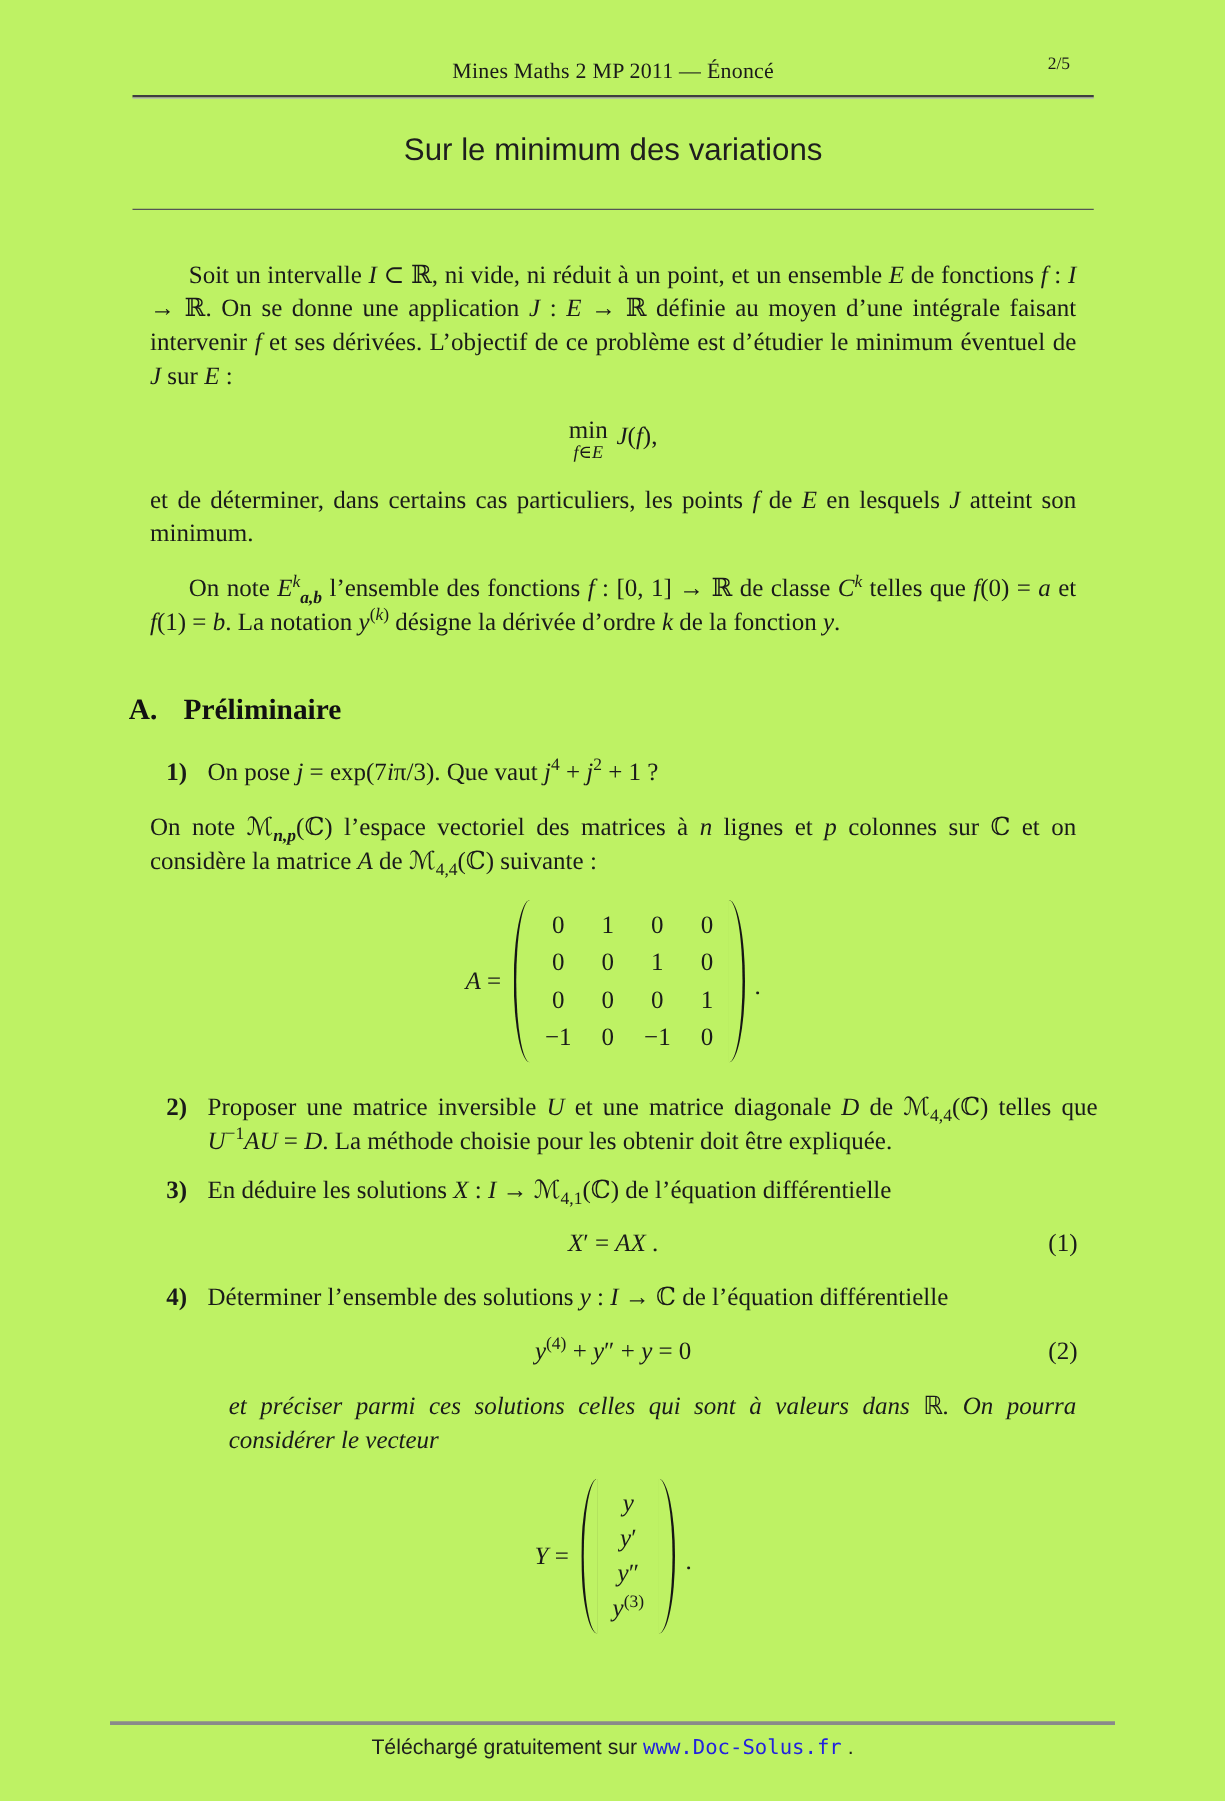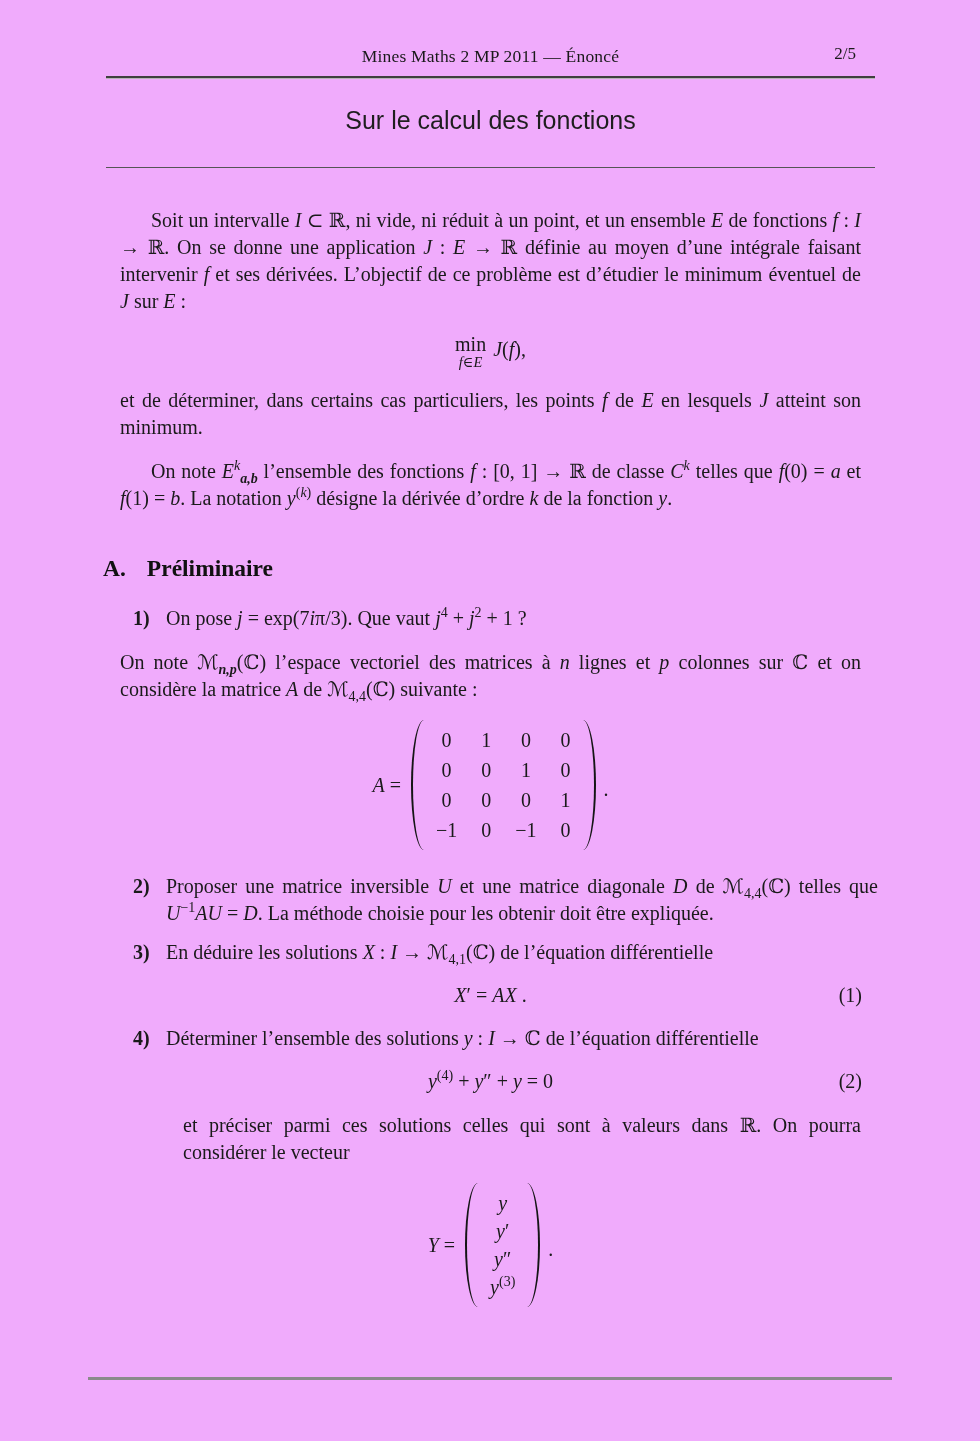--- a/index.html
+++ b/index.html
@@ -1,34 +1,34 @@
 <!DOCTYPE html>
 <html><head>
 <meta charset="utf-8">
 <style>
   * { box-sizing: border-box; }
   html, body { margin: 0; padding: 0; background: #ffffff; }
   .page {
     position: relative;
     width: 980px;
     height: 1441px;
-    background: #f0abfc;
+    background: #bef264;
     color: #1a1a1a;
     font-family: "Liberation Serif", "DejaVu Serif", "DejaVu Sans", serif;
     overflow: hidden;
   }
   .content { position: absolute; left: 103px; top: 0; width: 775px; }
 
   
   .header { position: absolute; top: 46px; left: 0; width: 100%; height: 26px; }
   .header-title {
     position: absolute; left: 50%; transform: translateX(-50%);
     font-size: 17.5px; white-space: nowrap; letter-spacing: .2px;
   }
-  .page-num { position: absolute; right: 22px; top: -2px; font-size: 17px; }
+  .page-num { position: absolute; right: 22px; top: -2px; font-size: 14px; }
   .rule-header { position: absolute; top: 76px; left: 3px; right: 3px;
     border-top: 2px solid #3f3f3f; border-bottom: 1px solid #b5b5b5; height: 3px; }
   .doc-title {
     position: absolute; top: 106px; left: 0; width: 100%; margin: 0;
     text-align: center; font-family: "Liberation Sans", "DejaVu Sans", sans-serif;
     font-size: 25px; font-weight: 400; color: #1e1e1e;
   }
   .rule-title { position: absolute; top: 167px; left: 3px; right: 3px; border-top: 1.5px solid #555; }
 
   
@@ -55,21 +55,21 @@
   .section-heading {
     margin-top: 42px; display: flex; gap: 21px;
     font-weight: bold; font-size: 23.5px; color: #111; line-height: 28px;
   }
 
   
   .qitem { display: flex; padding-left: 30px; margin-top: 23px; }
   .qitem.tight { margin-top: 12px; }
   .qlabel { font-weight: bold; width: 33px; flex: none; }
   .qtext { flex: 1; text-align: justify; }
-  .qcont { padding-left: 63px; margin-top: 16px; }
+  .qcont { padding-left: 63px; margin-top: 16px; font-style: italic; }
 
   .para-block { margin-top: 22px; }
 
   
   .eq { position: relative; text-align: center; margin: 16px 0; }
   .eq-tag { position: absolute; right: 16px; top: 0; }
 
   
   .matrix-display { margin: 15px 0 14px 0; }
   .m-lhs { margin-right: 10px; }
@@ -98,21 +98,21 @@
 
 <div class="page">
   <div class="content">
 
     <div class="header">
       <span class="header-title">Mines Maths 2 MP 2011 — Énoncé</span>
       <span class="page-num">2/5</span>
     </div>
     <div class="rule-header"></div>
 
-    <h1 class="doc-title">Sur le calcul des fonctions</h1>
+    <h1 class="doc-title">Sur le minimum des variations</h1>
     <div class="rule-title"></div>
 
     <div class="body">
 
       <p class="indent justify"><span>Soit un intervalle </span><span class="s-i">I</span><span> ⊂ ℝ, ni vide, ni réduit à un point, et un ensemble </span><span class="s-i">E</span><span> de fonctions </span><span class="s-i">f</span><span> : </span><span class="s-i">I</span><span> → ℝ. On se donne une application </span><span class="s-i">J</span><span> : </span><span class="s-i">E</span><span> → ℝ définie au moyen d’une intégrale faisant intervenir </span><span class="s-i">f</span><span> et ses dérivées. L’objectif de ce problème est d’étudier le minimum éventuel de </span><span class="s-i">J</span><span> sur </span><span class="s-i">E</span><span> :</span></p>
 
       <div class="display-formula minform">
         <span class="limop">
           <span class="limop-top">min</span>
           <span class="limop-bot"><span class="s-i">f</span><span>∈</span><span class="s-i">E</span></span>
@@ -197,13 +197,18 @@
             <div class="mcell"><span class="s-i">y</span><span class="s-sup">(3)</span></div>
           </div>
         <span class="paren paren-r"></span>
         <span class="m-period">.</span>
       </div>
 
     </div>
   </div>
 
   <div class="footer-rule"></div>
+  <div class="footer">
+    <span>Téléchargé gratuitement sur</span>
+    <a class="footer-link" href="#">www.Doc-Solus.fr</a>
+    <span>.</span>
+  </div>
 </div>
 
 </body></html>

